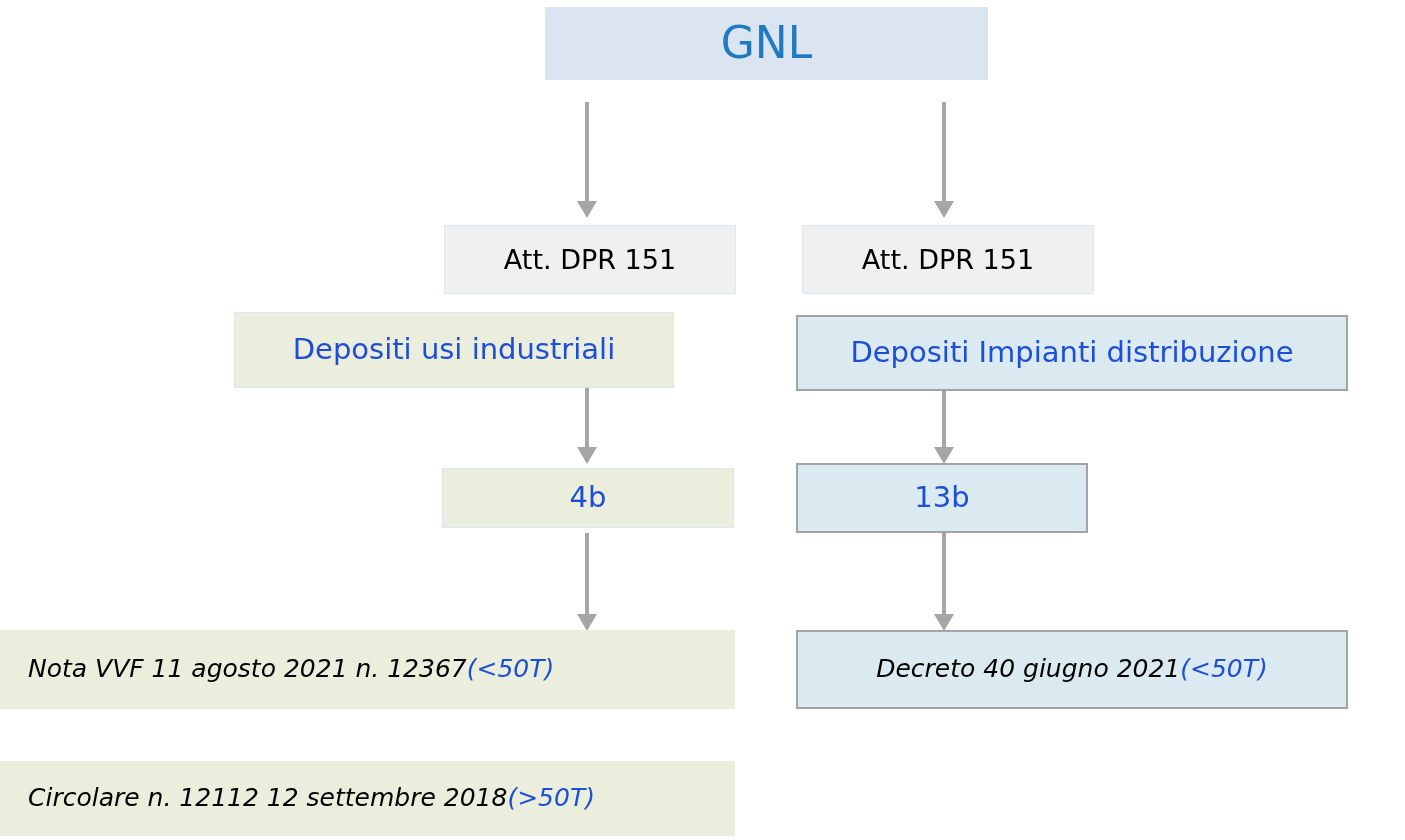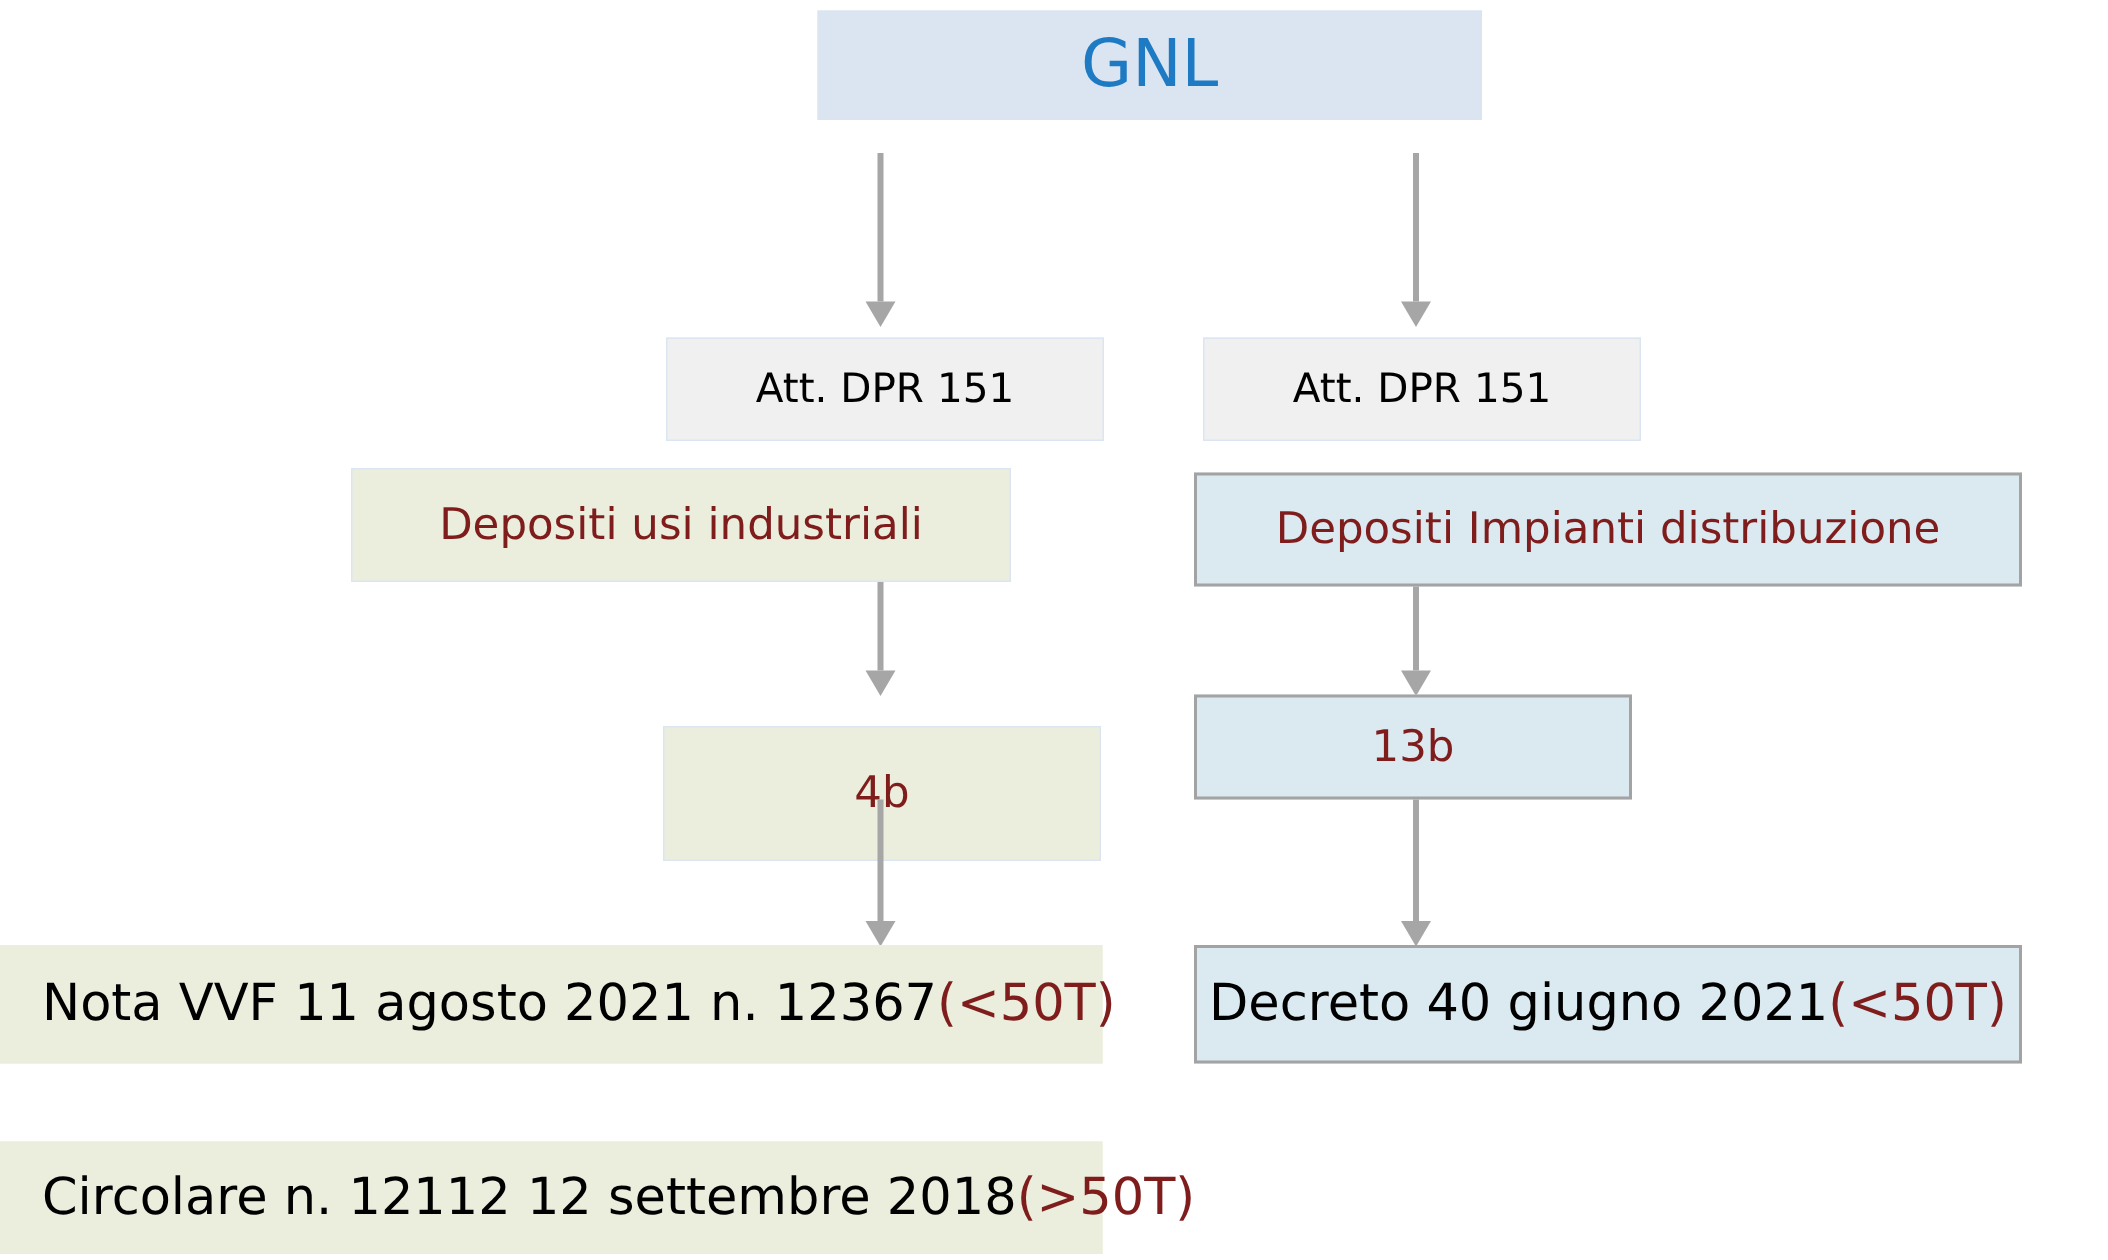--- a/index.html
+++ b/index.html
@@ -49,27 +49,27 @@
     background: #dbeaf0;
     border: 2px solid #a3a3a3;
     color: #000000;
   }
   .skin-olive-plain {
     background: #ebeedd;
     border: 1px solid #ebeedd;
     color: #000000;
   }
 
-  .red { color: #7f1d1d; text-align: center; }
+  .red { color: #1d4ed8; text-align: center; }
 
   
   .t-header { font-size: 44px; }
   .t-md     { font-size: 27px; }
   .t-lg     { font-size: 29px; }
-  .t-bottom { font-size: 34px; }
+  .t-bottom { font-size: 25px; font-style: italic; }
 
   
   .arrow {
     position: absolute;
     width: 20px;
   }
   .arrow .stem {
     position: absolute;
     left: 8px;
     top: 0;
@@ -125,21 +125,21 @@
   <div class="arrow" style="left:577px; top:388px; height:76px;">
     <div class="stem" style="height:59px;"></div>
     <div class="head"></div>
   </div>
 
   <div class="arrow" style="left:934px; top:391px; height:73px;">
     <div class="stem" style="height:56px;"></div>
     <div class="head"></div>
   </div>
 
-  <div class="node center skin-olive t-lg" style="left:442px; top:484px; width:292px; height:90px;">
+  <div class="node center skin-olive t-lg" style="left:442px; top:468px; width:292px; height:60px;">
     <span class="red">4b</span>
   </div>
 
   <div class="node center skin-blue t-lg" style="left:796px; top:463px; width:292px; height:70px;">
     <span class="red">13b</span>
   </div>
 
   <div class="arrow" style="left:577px; top:533px; height:98px;">
     <div class="stem" style="height:81px;"></div>
     <div class="head"></div>

